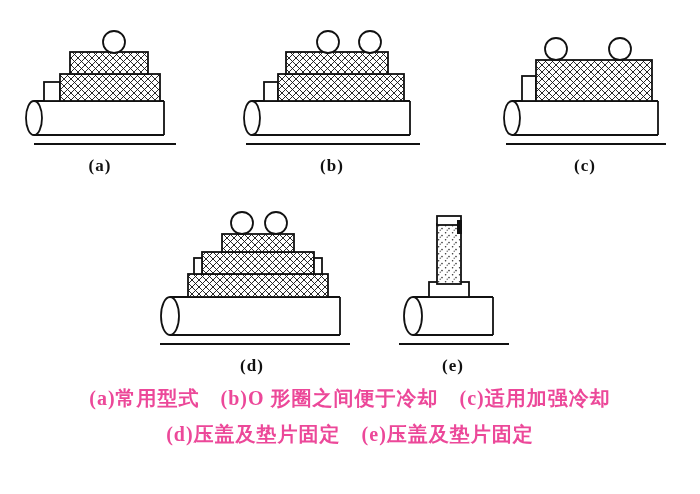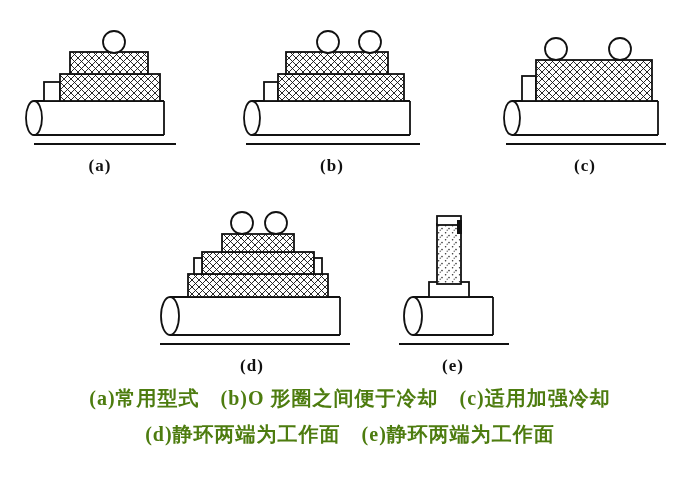--- a/index.html
+++ b/index.html
@@ -3,21 +3,21 @@
 <meta charset="utf-8">
 <style>
   html,body{margin:0;padding:0;background:#fff;}
   #page{position:relative;width:700px;height:494px;background:#ffffff;overflow:hidden;
         font-family:"Liberation Sans","DejaVu Sans",sans-serif;color:#111;}
   .fig{position:absolute;display:flex;flex-direction:column;align-items:center;}
   .fig svg{display:block;}
   .fig-label{margin-top:2px;font-size:17px;font-weight:bold;letter-spacing:1px;color:#111;
              font-family:"Liberation Serif","DejaVu Serif",serif;}
   #captions{position:absolute;left:0;top:380px;width:700px;text-align:center;}
-  .cap-line{font-size:20px;font-weight:bold;line-height:36px;color:#4d7c0f;
+  .cap-line{font-size:20px;font-weight:bold;line-height:36px;color:#ec4899;
             font-family:"Liberation Serif","DejaVu Serif",serif;letter-spacing:1px;}
 </style>
 </head>
 <body>
 
 <div id="page">
 
   <svg width="0" height="0" style="position:absolute" aria-hidden="true">
     <defs>
       <pattern id="xhatch" width="7" height="7" patternUnits="userSpaceOnUse">
@@ -140,16 +140,16 @@
 
         <rect x="42" y="20" width="24" height="9" fill="#fff"></rect>
         <rect x="62" y="24" width="5" height="14" fill="#111" stroke="none"></rect>
       </g>
     </svg>
     <div class="fig-label">(e)</div>
   </div>
 
   <div id="captions">
     <div class="cap-line">(a)常用型式　(b)O 形圈之间便于冷却　(c)适用加强冷却</div>
-    <div class="cap-line">(d)静环两端为工作面　(e)静环两端为工作面</div>
+    <div class="cap-line">(d)压盖及垫片固定　(e)压盖及垫片固定</div>
   </div>
 
 </div>
 
 </body></html>

